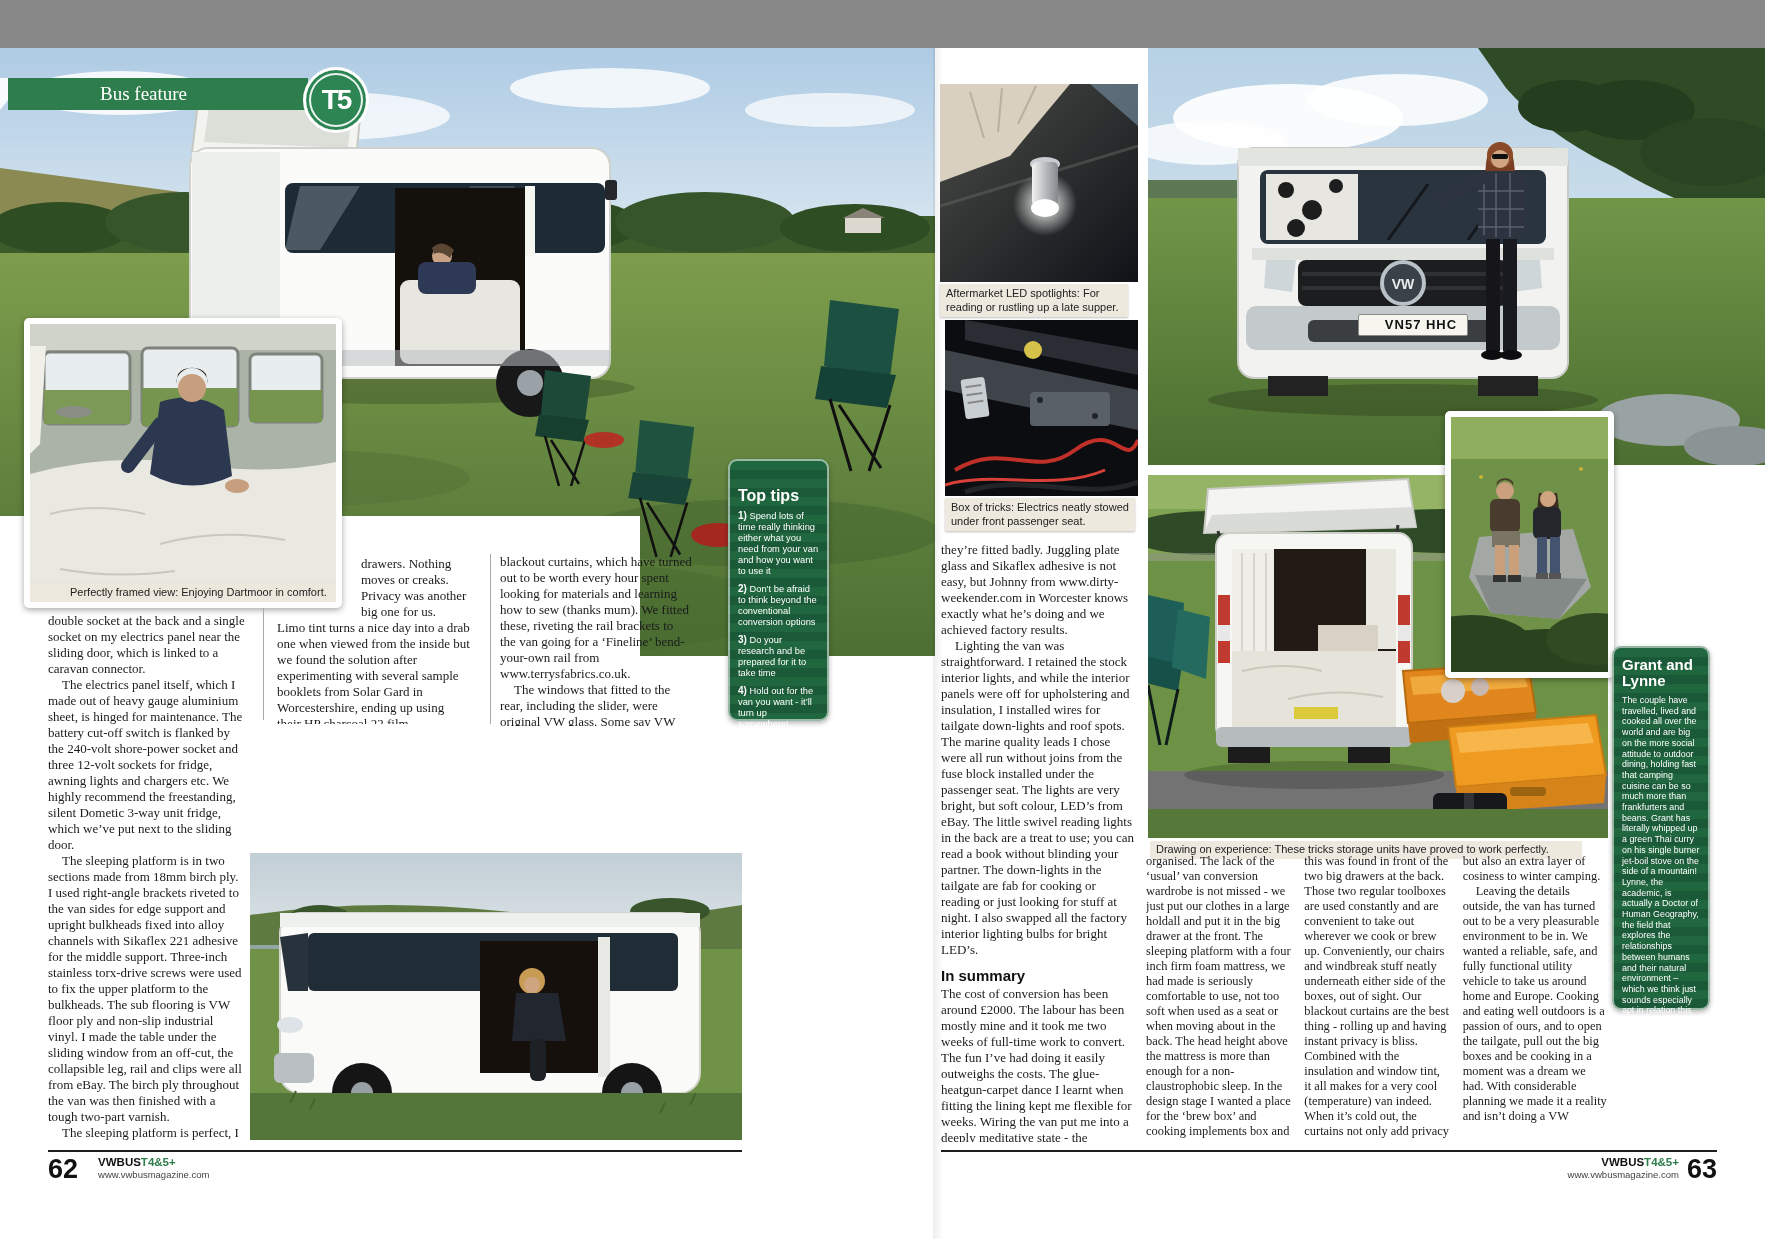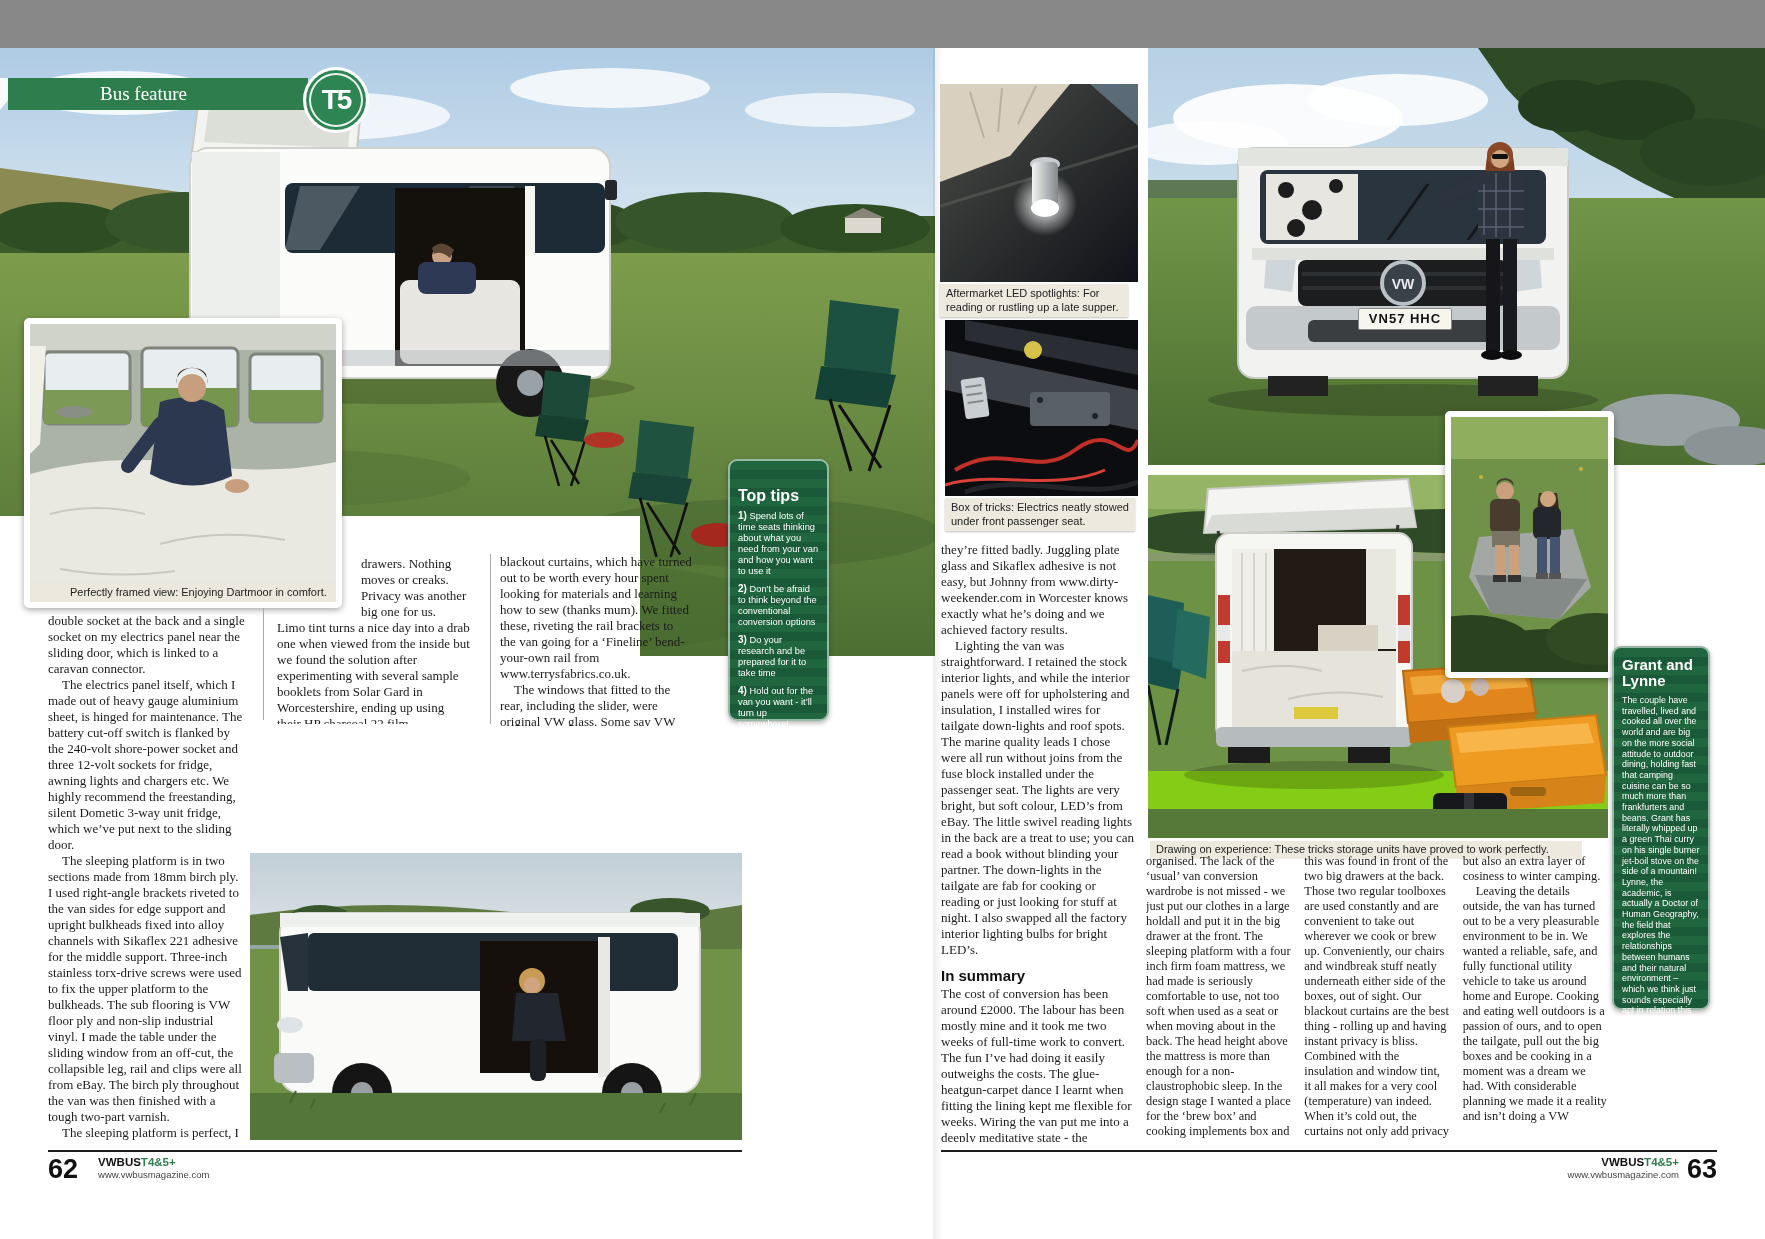--- a/index.html
+++ b/index.html
@@ -1,18 +1,18 @@
 <!DOCTYPE html>
 <html><head>
 <meta charset="utf-8">
 <style>
   html,body{margin:0;padding:0;background:#888;}
   .page{position:relative;width:1765px;height:1239px;background:#ffffff;overflow:hidden;
         font-family:"Liberation Serif","DejaVu Serif",serif;margin-top:48px;}
-  .photo{position:absolute;overflow:hidden;background:#84cc16;}
+  .photo{position:absolute;overflow:hidden;background:#737373;}
   .inset{border:6px solid #fff;border-radius:5px;box-shadow:0 2px 6px rgba(0,0,0,.35);}
   .col{position:absolute;font-size:13px;line-height:16px;color:#1b1b1b;overflow:hidden;text-align:left;}
   .col p{margin:0;}
   .col p + p{text-indent:14px;}
   .flush{text-indent:0 !important;}
   .vrule{position:absolute;width:1px;background:#a9a9a9;}
   .caption{position:absolute;font-family:"Liberation Sans","DejaVu Sans",sans-serif;
            font-size:11px;line-height:13.5px;color:#222;background:rgba(236,232,220,.95);
            padding:3px 6px;box-shadow:0 1px 2px rgba(0,0,0,.25);}
   .caption-plain{position:absolute;font-family:"Liberation Sans","DejaVu Sans",sans-serif;
@@ -222,21 +222,21 @@
         <circle cx="352" cy="200" r="30" fill="#151515"></circle>
           <circle cx="352" cy="200" r="11" fill="#98a0a6"></circle>
       </g>
       <rect y="240" width="492" height="47" fill="#54763a"></rect>
       <path d="M40 250 l6 -12 M60 256 l5 -10 M440 252 l6 -12 M410 260 l5 -10" stroke="#46652f" stroke-width="2"></path>
     </svg>
   </div>
 
   <div class="greenbox" style="left:728px;top:411px;width:101px;height:262px;padding:26px 8px;box-sizing:border-box;">
     <h2>Top tips</h2>
-    <div class="tip"><b>1)</b> <span>Spend lots of time seats thinking about what you need from your van and how you want to use it</span></div>
+    <div class="tip"><b>1)</b> <span>Spend lots of time really thinking either what you need from your van and how you want to use it</span></div>
     <div class="tip"><b>2)</b> <span>Don’t be afraid to think beyond the conventional conversion options</span></div>
     <div class="tip"><b>3)</b> <span>Do your research and be prepared for it to take time</span></div>
     <div class="tip"><b>4)</b> <span>Hold out for the van you want - it’ll turn up somewhere!</span></div>
     <div class="tip"><b>5)</b> <span>And don’t ever, ever compromise on that tailgate.</span></div>
   </div>
 
   <div class="gutter"></div>
 
   <div class="photo" style="left:940px;top:36px;width:198px;height:198px;">
     <svg width="198" height="198" viewBox="0 0 198 198">
@@ -345,21 +345,21 @@
         <path d="M6 34 v58 M18 30 v64 M32 30 v64 M0 48 h46 M0 66 h46 M0 84 h46" stroke="#6a7488" stroke-width="1.5" opacity=".7"></path>
         <path d="M4 36 L-38 56" stroke="#2e3340" stroke-width="11" stroke-linecap="round"></path>
         <rect x="8" y="96" width="14" height="112" fill="#15151a"></rect>
         <rect x="25" y="96" width="14" height="112" fill="#191a20"></rect>
         <ellipse cx="14" cy="212" rx="11" ry="5" fill="#0d0d0f"></ellipse>
         <ellipse cx="33" cy="212" rx="11" ry="5" fill="#0d0d0f"></ellipse>
       </g>
       <ellipse cx="520" cy="372" rx="72" ry="26" fill="#9aa3a3"></ellipse>
       <ellipse cx="588" cy="398" rx="52" ry="20" fill="#8b9494"></ellipse>
     </svg>
-    <div class="plate" style="left:210px;top:260px;width:92px;height:20px;">
+    <div class="plate" style="left:210px;top:266px;width:92px;height:20px;padding-left:16px;">
       <span>VN57 HHC</span>
     </div>
   </div>
 
   <div class="photo" style="left:1148px;top:427px;width:460px;height:363px;">
     <svg width="460" height="363" viewBox="0 0 460 363">
       <rect width="460" height="130" fill="#7fa351"></rect>
       <rect width="460" height="34" fill="#96b465"></rect>
       <ellipse cx="60" cy="58" rx="82" ry="22" fill="#2e4a26"></ellipse>
       <ellipse cx="165" cy="50" rx="90" ry="24" fill="#35532b"></ellipse>

